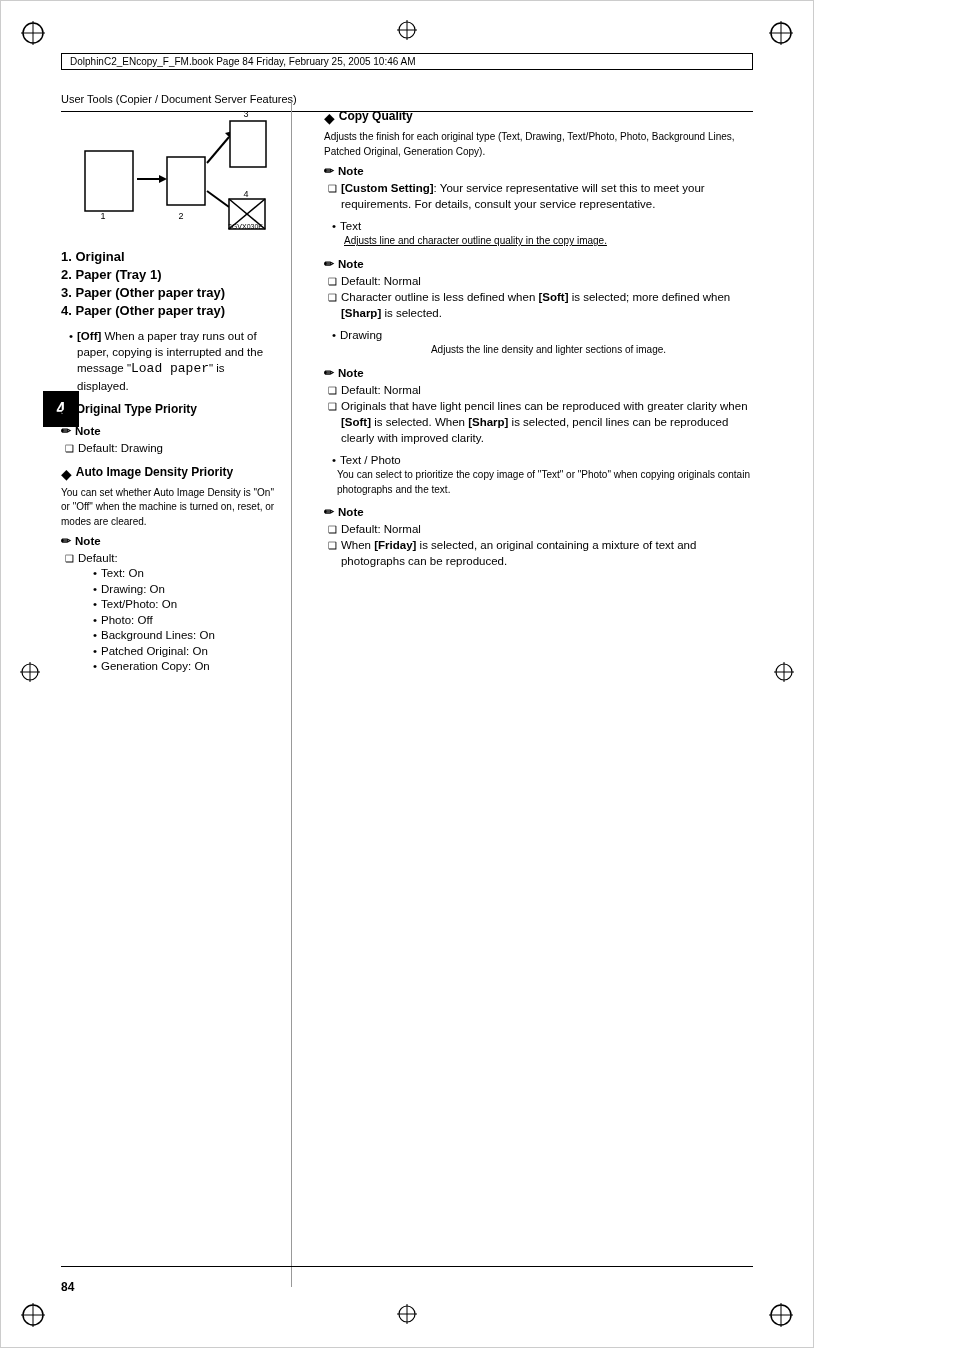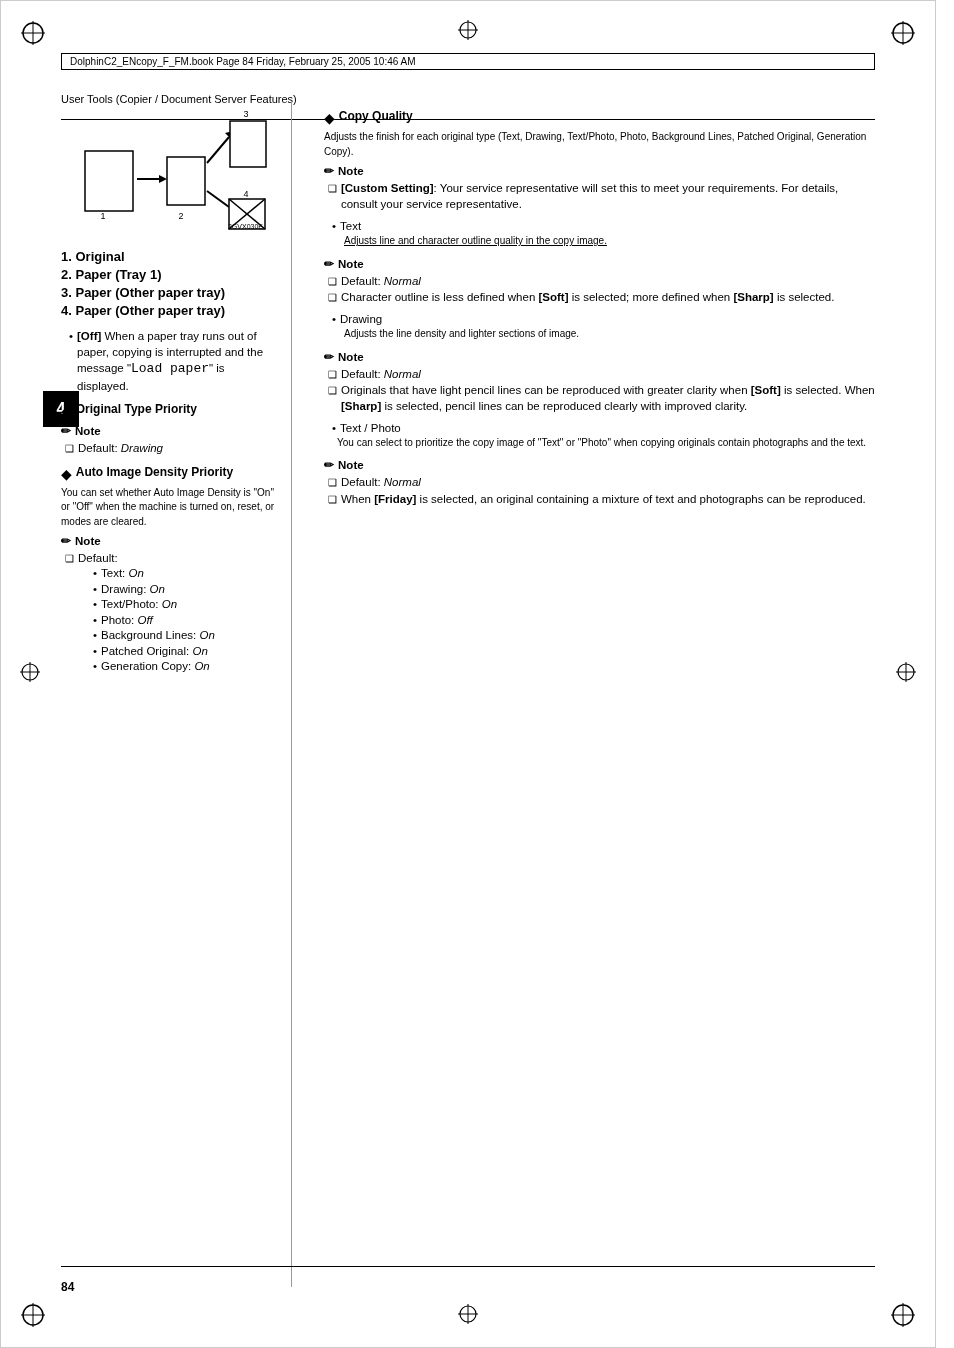--- a/index.html
+++ b/index.html
@@ -7,21 +7,21 @@
       background: #fff;
       font-family: 'Times New Roman', Times, serif;
       font-size: 13px;
       color: #000;
       width: 954px;
       min-height: 1348px;
       position: relative;
     }
 
     .page-outer {
-      width: 936px;
+      width: 814px;
       min-height: 1348px;
       background: #fff;
       border: 1px solid #ccc;
       position: relative;
       padding: 0;
     }
 
     
     .corner-mark {
       position: absolute;
@@ -57,21 +57,21 @@
       font-family: Arial, sans-serif;
     }
 
     
     .header-line {
       position: absolute;
       top: 90px;
       left: 60px;
       right: 60px;
       border-bottom: 1px solid #000;
-      padding-bottom: 12px;
+      padding-bottom: 4px;
     }
     .header-text {
       font-family: Arial, sans-serif;
       font-size: 11px;
       color: #000;
     }
 
     
     .page-tab {
       position: absolute;
@@ -196,21 +196,21 @@
     .note-item {
       display: flex;
       gap: 4px;
       font-family: Arial, sans-serif;
       font-size: 11.5px;
       line-height: 1.4;
       margin-left: 4px;
     }
     .note-sq { flex-shrink: 0; font-size: 10px; margin-top: 2px; }
 
-    .italic { font-style: italic; }
+    .italic { }
     .bold { font-weight: bold; }
 
     
     .sub-bullet {
       display: flex;
       gap: 4px;
       font-family: Arial, sans-serif;
       font-size: 11.5px;
       margin-left: 10px;
       line-height: 1.35;
@@ -490,21 +490,21 @@
               <span class="note-sq">❑</span>
               <span>Character outline is less defined when <span class="bold">[Soft]</span> is selected; more defined when <span class="bold">[Sharp]</span> is selected.</span>
             </div>
           </div>
 
           <div class="bullet-section">
             <div class="bullet-text">
               <span class="bul">•</span>
               <span>Drawing</span>
             </div>
-            <div class="body-text" style="margin-left:12px;">Adjusts the line density and lighter sections of image.</div>
+            <div class="body-text" style="margin-left:12px;text-align:center;">Adjusts the line density and lighter sections of image.</div>
           </div>
 
           <div class="note-section">
             <div class="note-heading">
               <span class="note-pencil">✏</span>
               <span>Note</span>
             </div>
             <div class="note-item">
               <span class="note-sq">❑</span>
               <span>Default: <span class="italic">Normal</span></span>

